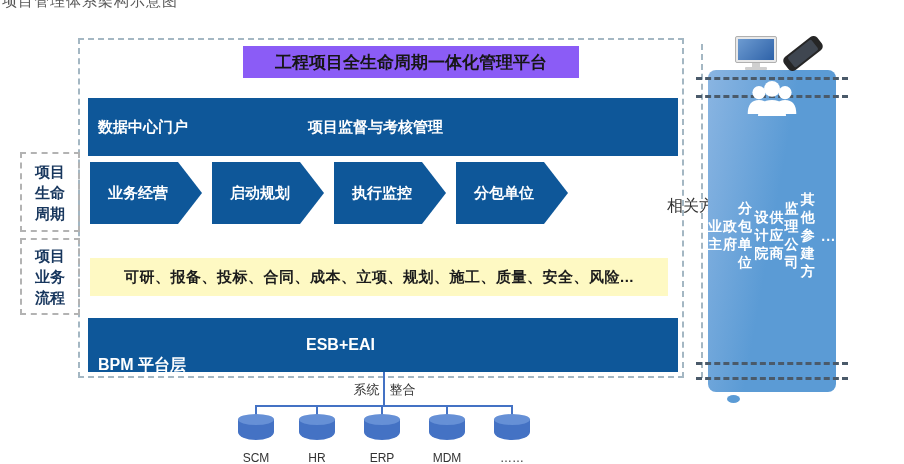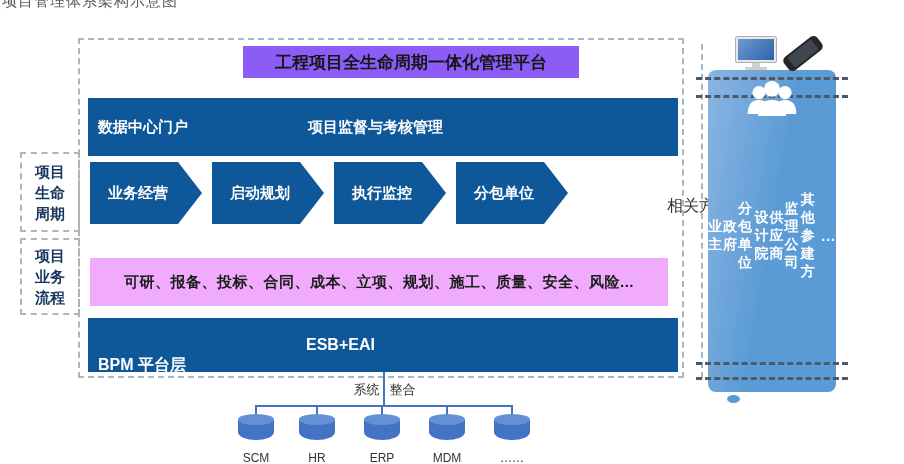--- a/index.html
+++ b/index.html
@@ -28,21 +28,21 @@
     clip-path:polygon(0 0, calc(100% - 24px) 0, 100% 50%, calc(100% - 24px) 100%, 0 100%); }
 
   .related { position:absolute; left:667px; top:196px; font-size:16px; color:#333; }
 
   .side-box { position:absolute; left:20px; width:60px; border:2px dashed #b3b3b3; box-sizing:border-box;
     display:flex; flex-direction:column; align-items:center; justify-content:center;
     font-size:15px; font-weight:bold; color:#17365d; line-height:21px; }
   .side-box.one { top:152px; height:80px; }
   .side-box.two { top:238px; height:77px; }
 
-  .process-bar { position:absolute; left:90px; top:258px; width:578px; height:48px; background:#f0abfc;
+  .process-bar { position:absolute; left:90px; top:258px; width:578px; height:38px; background:#fef9c3;
     display:flex; align-items:center; justify-content:center; font-size:15px; font-weight:bold;
     color:#1c1c1c; letter-spacing:.5px; white-space:nowrap; }
 
   .bpm-bar { position:absolute; left:88px; top:318px; width:590px; height:54px; background:#0e5799;
     color:#fff; font-weight:bold; font-size:16px; display:flex; align-items:center; }
   .bpm-left { margin-left:10px;margin-top:40px; }
   .esb { position:absolute; left:218px; }
 
   .sys-label { position:absolute; left:312px; top:381px; width:145px; display:flex; justify-content:center;
     gap:10px; font-size:13px; color:#333; z-index:2; }

